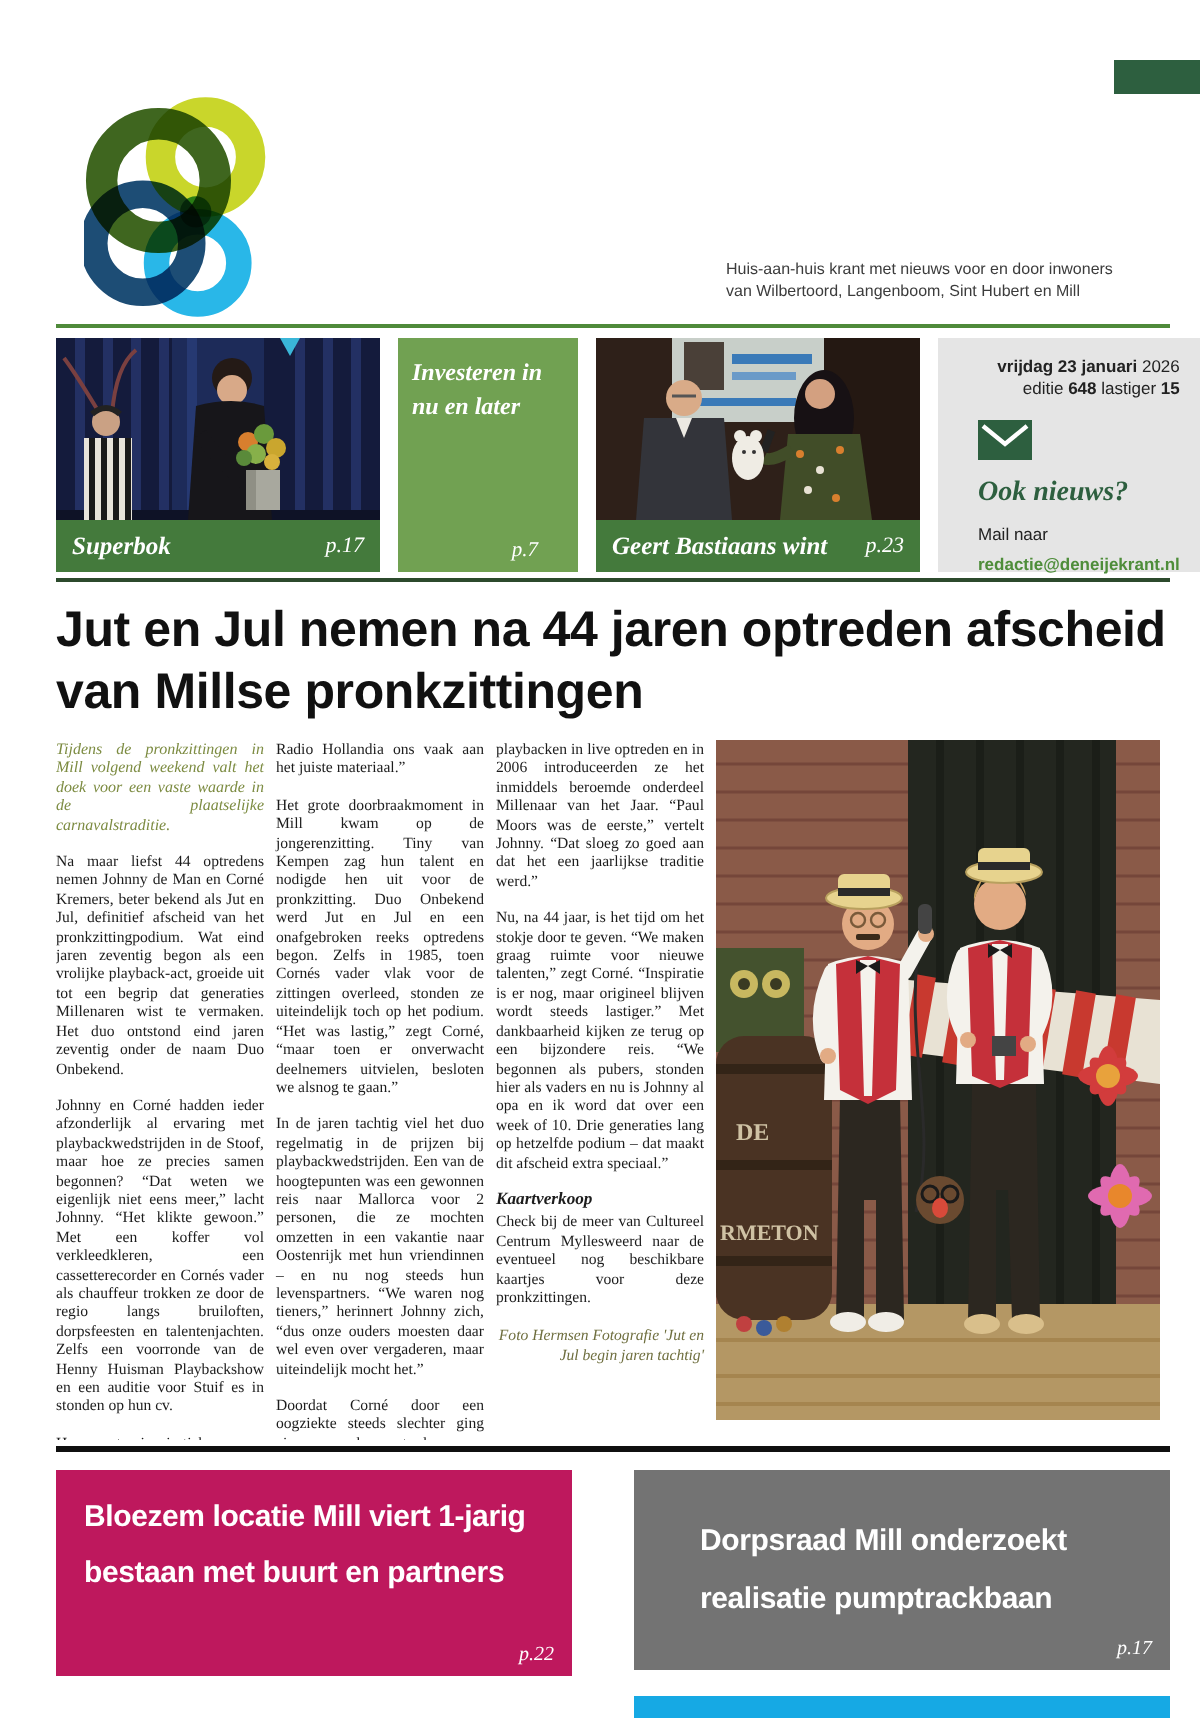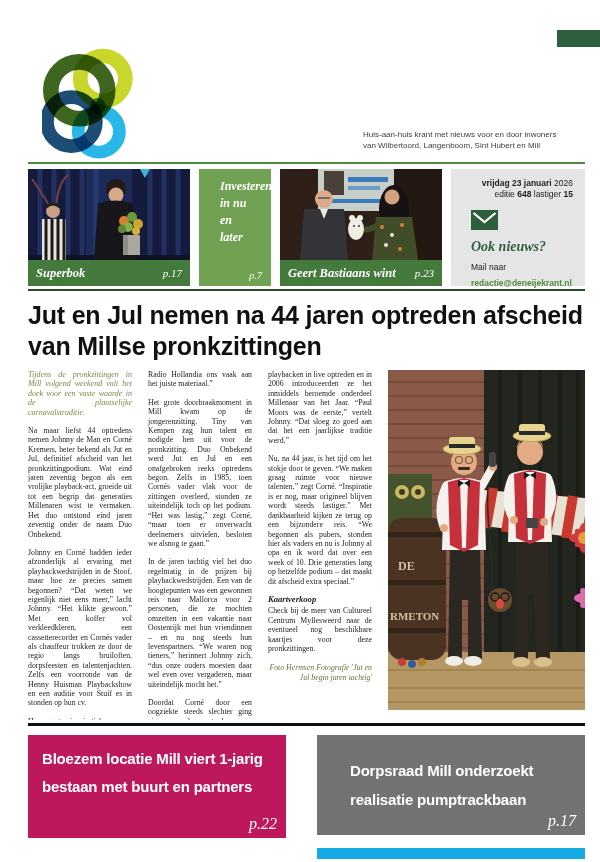--- a/index.html
+++ b/index.html
@@ -23,51 +23,51 @@
   .rule.black{height:3px;background:#101010;margin-top:3px;}
 
   
   .teasers{display:flex;gap:9px;margin:5px 15px 0 28px;height:117px;}
   .tcard{width:162px;flex:none;display:flex;flex-direction:column;}
   .tcard svg{display:block;}
   .cap{height:26px;background:#447a3c;color:#fff;display:flex;align-items:center;
        justify-content:space-between;padding:0 8px;font-family:"Liberation Serif",serif;}
   .cap-label{font-style:italic;font-weight:700;font-size:12.5px;}
   .cap-page{font-style:italic;font-size:11px;}
-  .green-block{width:72px;flex:none;background:#71a152;position:relative;padding:9px 21px;
+  .green-block{width:90px;flex:none;background:#71a152;position:relative;padding:9px 7px;
        box-sizing:border-box;color:#fff;font-family:"Liberation Serif",serif;}
   .gb-label{font-style:italic;font-weight:700;font-size:12px;line-height:17px;}
-  .gb-page{position:absolute;right:9px;bottom:5px;font-style:italic;font-size:10.5px;margin-top:20px;}
+  .gb-page{position:absolute;right:20px;bottom:5px;font-style:italic;font-size:10.5px;margin-top:20px;}
   .info-box{flex:1;background:#e5e5e5;position:relative;padding:9px 12px 0 20px;box-sizing:border-box;}
   .issue-date{text-align:right;font-size:8.5px;line-height:11px;color:#222;}
   .envelope{display:block;margin-top:10px;}
   .news-prompt{font-family:"Liberation Serif",serif;font-style:italic;font-weight:700;
        font-size:14px;color:#2d5f3f;margin-top:9px;}
   .mail-label{font-size:8.5px;color:#222;margin-top:7px;line-height:10px;}
   .email{font-size:8.5px;font-weight:700;color:#4e8d3a;text-decoration:none;line-height:11px;display:inline-block;}
 
   
   .headline{margin:9px 15px 0 28px;font-size:25px;line-height:31px;font-weight:700;
        color:#111;letter-spacing:-0.2px;}
-  .body-row{display:flex;gap:16px;margin:8px 15px 0 28px;height:350px;overflow:hidden;}
+  .body-row{display:flex;gap:6px;margin:8px 15px 0 28px;height:350px;overflow:hidden;}
   .col{width:104px;flex:none;font-family:"Liberation Serif",serif;font-size:7.8px;
        line-height:9.4px;color:#1c1c1c;text-align:justify;hyphens:auto;}
   .col p{margin:0 0 9px;}
   .intro{font-style:italic;color:#7c8b41;font-size:8px;}
   .subhead{font-family:"Liberation Serif",serif;font-style:italic;font-weight:700;
        font-size:8.6px;margin:0 0 2px;color:#1c1c1c;}
   .photo-caption{font-style:italic;color:#6e6e3e;text-align:right;margin-top:10px;line-height:9.6px;}
   .photo{width:222px;flex:none;}
   .photo svg{display:block;}
 
   
   .bottom-row{display:flex;margin:9px 15px 0 28px;}
   .box{position:relative;color:#fff;box-sizing:border-box;}
   .box-page{position:absolute;right:9px;bottom:5px;font-family:"Liberation Serif",serif;
-       font-style:italic;font-size:16px;}
+       font-style:italic;font-size:10px;}
   .navy{width:258px;height:103px;background:#be185d;padding:10px 10px 0 14px;}
   .navy .box-title{font-size:15px;line-height:28px;font-weight:700;letter-spacing:-0.2px;}
   .spacer{width:31px;flex:none;}
   .cyan{width:268px;height:100px;background:#737373;padding:21px 10px 0 33px;}
   .cyan .box-title{font-size:15px;line-height:29px;font-weight:700;letter-spacing:-0.2px;}
   .bottom-strip{position:absolute;left:317px;right:15px;bottom:3px;height:11px;background:#16a9e4;}
 </style>
 </head>
 <body>
 

